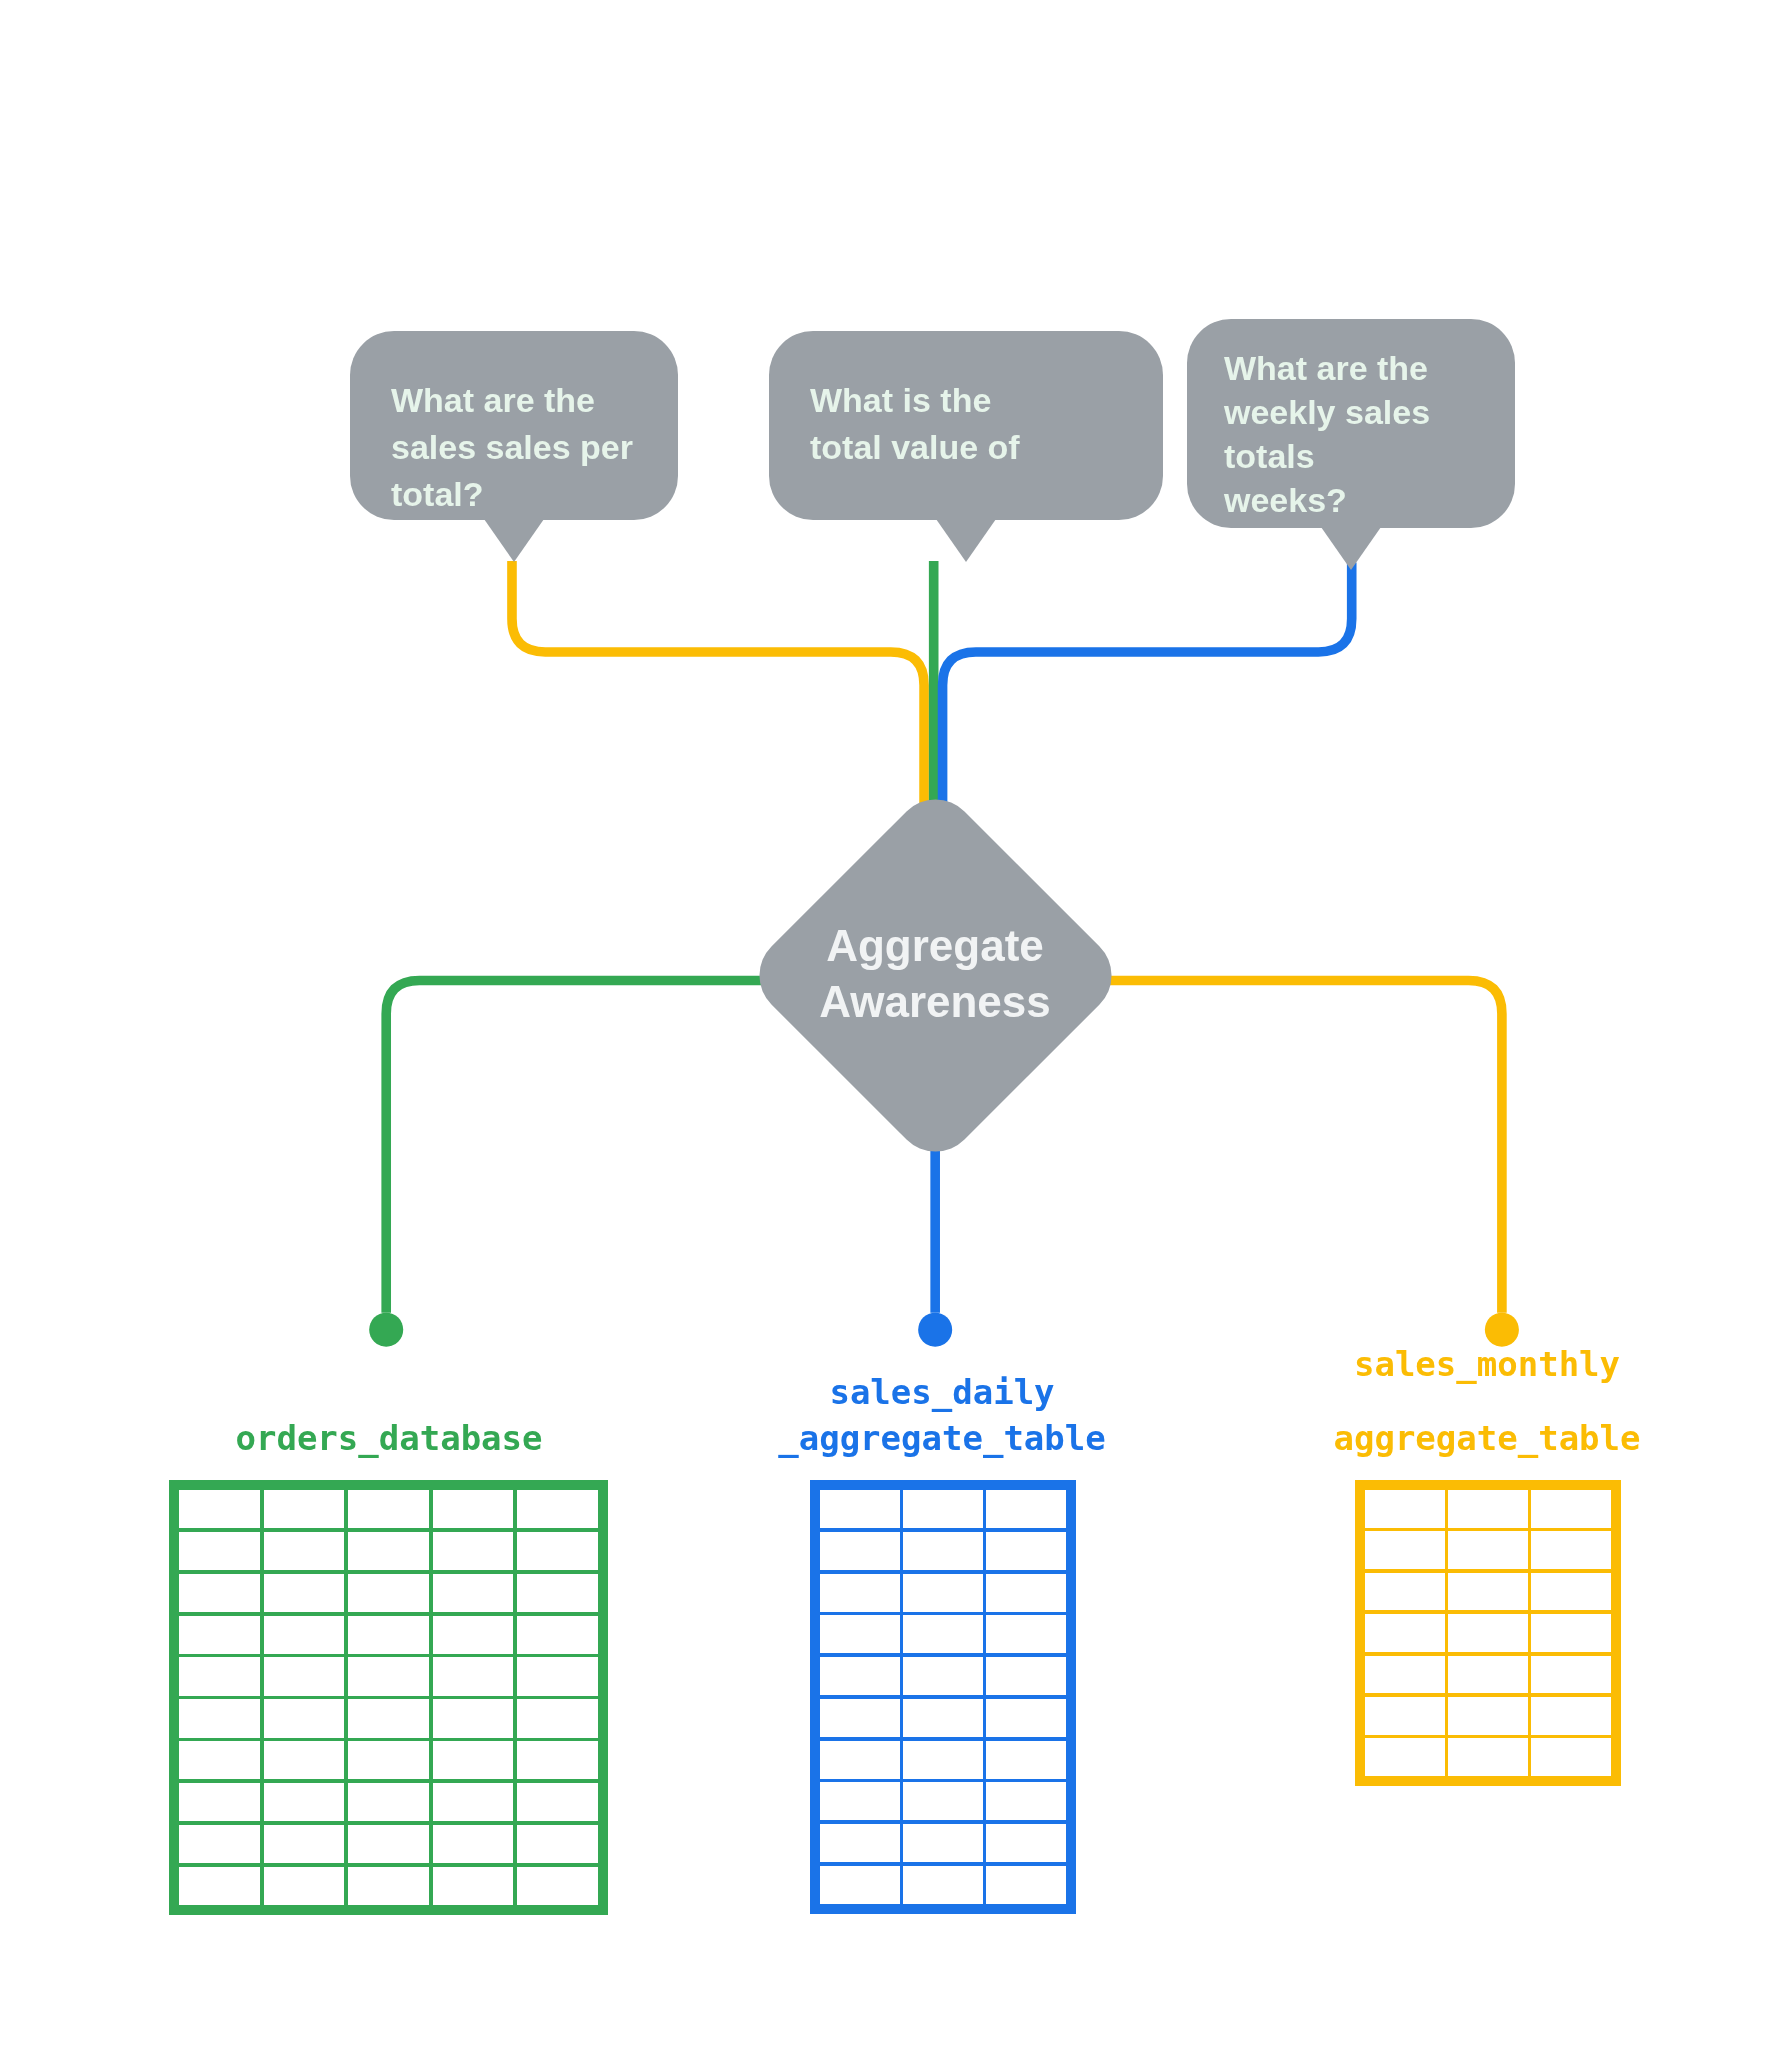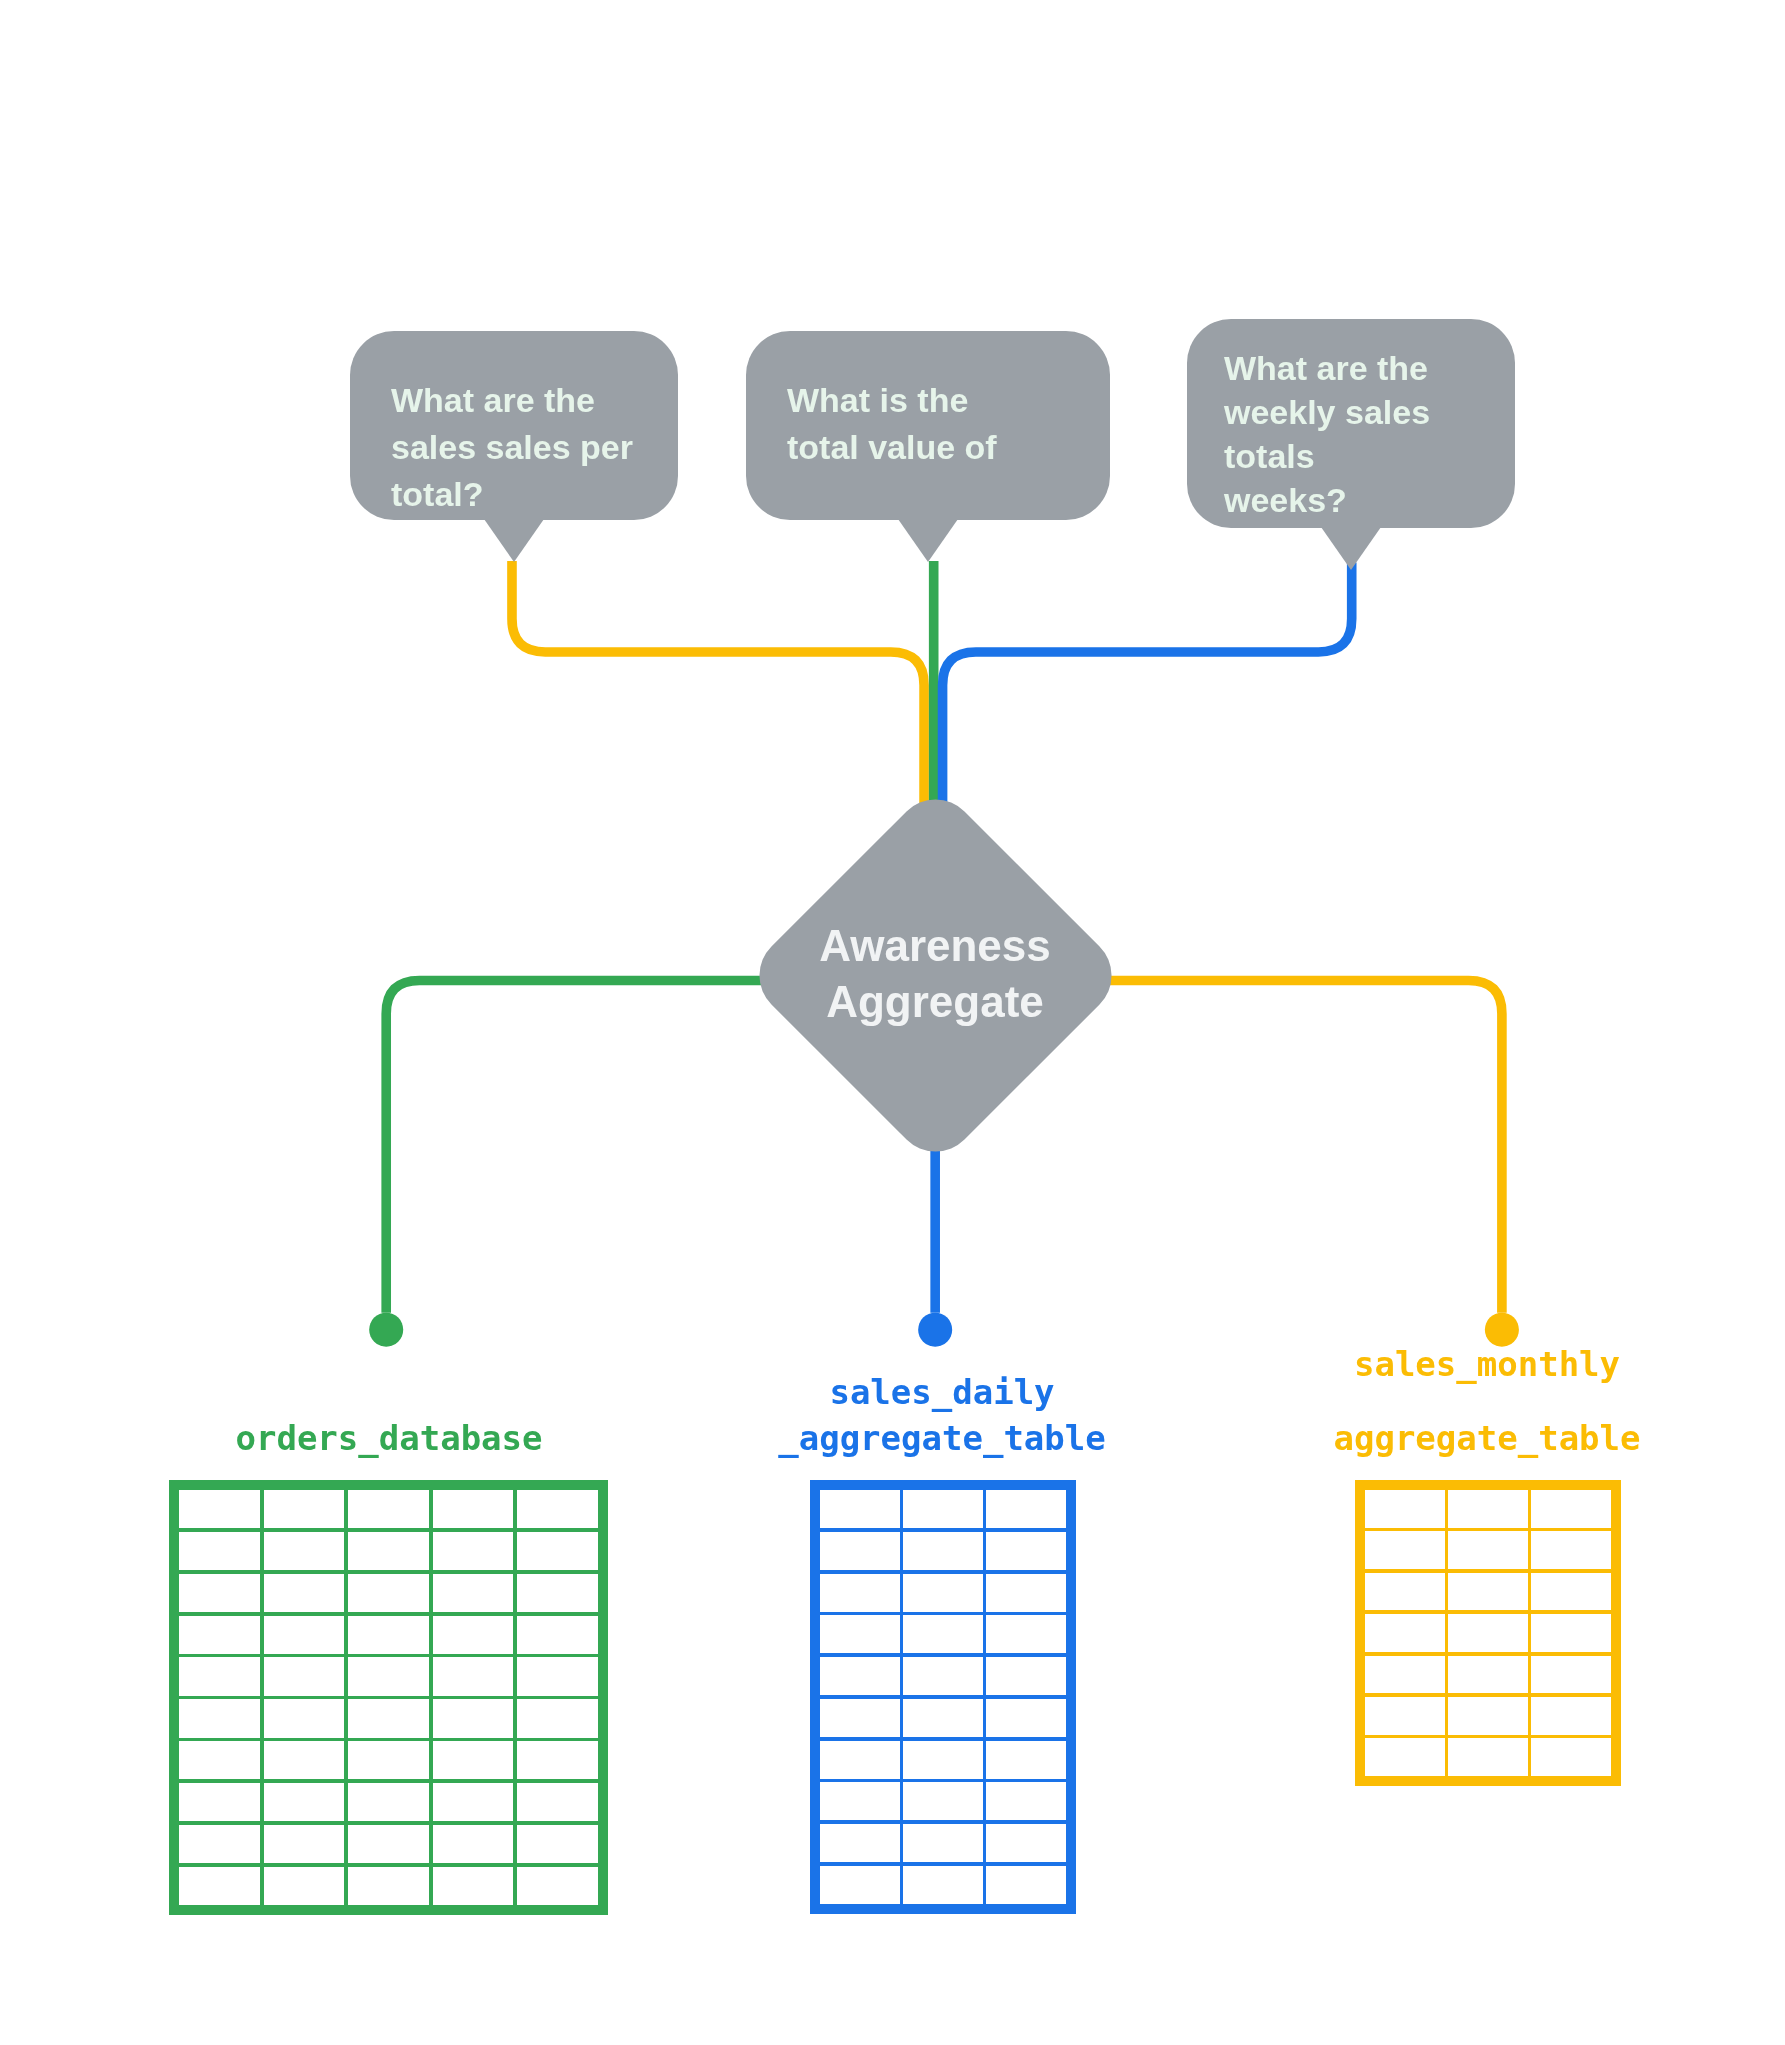--- a/index.html
+++ b/index.html
@@ -9,21 +9,21 @@
 
   
   .bubble{position:absolute;background:#9AA0A6;border-radius:44px;color:#E6F4EA;
           font-weight:bold;font-size:34px;line-height:47px;box-sizing:border-box;}
   .bubble .txt{padding:46px 22px 0 41px;}
   .bubble.tall .txt{padding:27px 15px 0 37px;line-height:44px;}
   .bubble .tail{position:absolute;top:calc(100% - 1.5px);left:50%;transform:translateX(-50%);
           width:0;height:0;border-left:30px solid transparent;border-right:30px solid transparent;
           border-top:43px solid #9AA0A6;}
   .b1{left:350px;top:314px;width:328px;height:189px;}
-  .b2{left:746px;top:314px;width:364px;height:189px;}
+  .b2{left:769px;top:314px;width:394px;height:189px;}
   .b3{left:1187px;top:302px;width:328px;height:209px;}
 
   
   .diamond{position:absolute;left:799px;top:822px;width:273px;height:273px;background:#9AA0A6;
            border-radius:41px;transform:rotate(45deg);}
   .diamond-label{position:absolute;left:713px;top:901px;width:444px;text-align:center;
            color:#F1F3F4;font-weight:bold;font-size:44px;line-height:56px;}
 
   
   .ds-label{position:absolute;top:1348px;height:96px;width:518px;display:flex;flex-direction:column;
@@ -81,22 +81,22 @@
     <div class="txt">
       <div>What are the</div>
       <div>weekly sales totals</div>
       <div>weeks?</div>
     </div>
     <div class="tail"></div>
   </div>
 
   <div class="diamond"></div>
   <div class="diamond-label">
+    <div>Aggregate</div>
     <div>Awareness</div>
-    <div>Aggregate</div>
   </div>
 
   <div class="ds-label lbl-blue">
     <div>sales_daily</div>
     <div>_aggregate_table</div>
   </div>
   <div class="ds-label lbl-green">
     <div>orders_database</div>
   </div>
   <div class="ds-label lbl-yellow">

